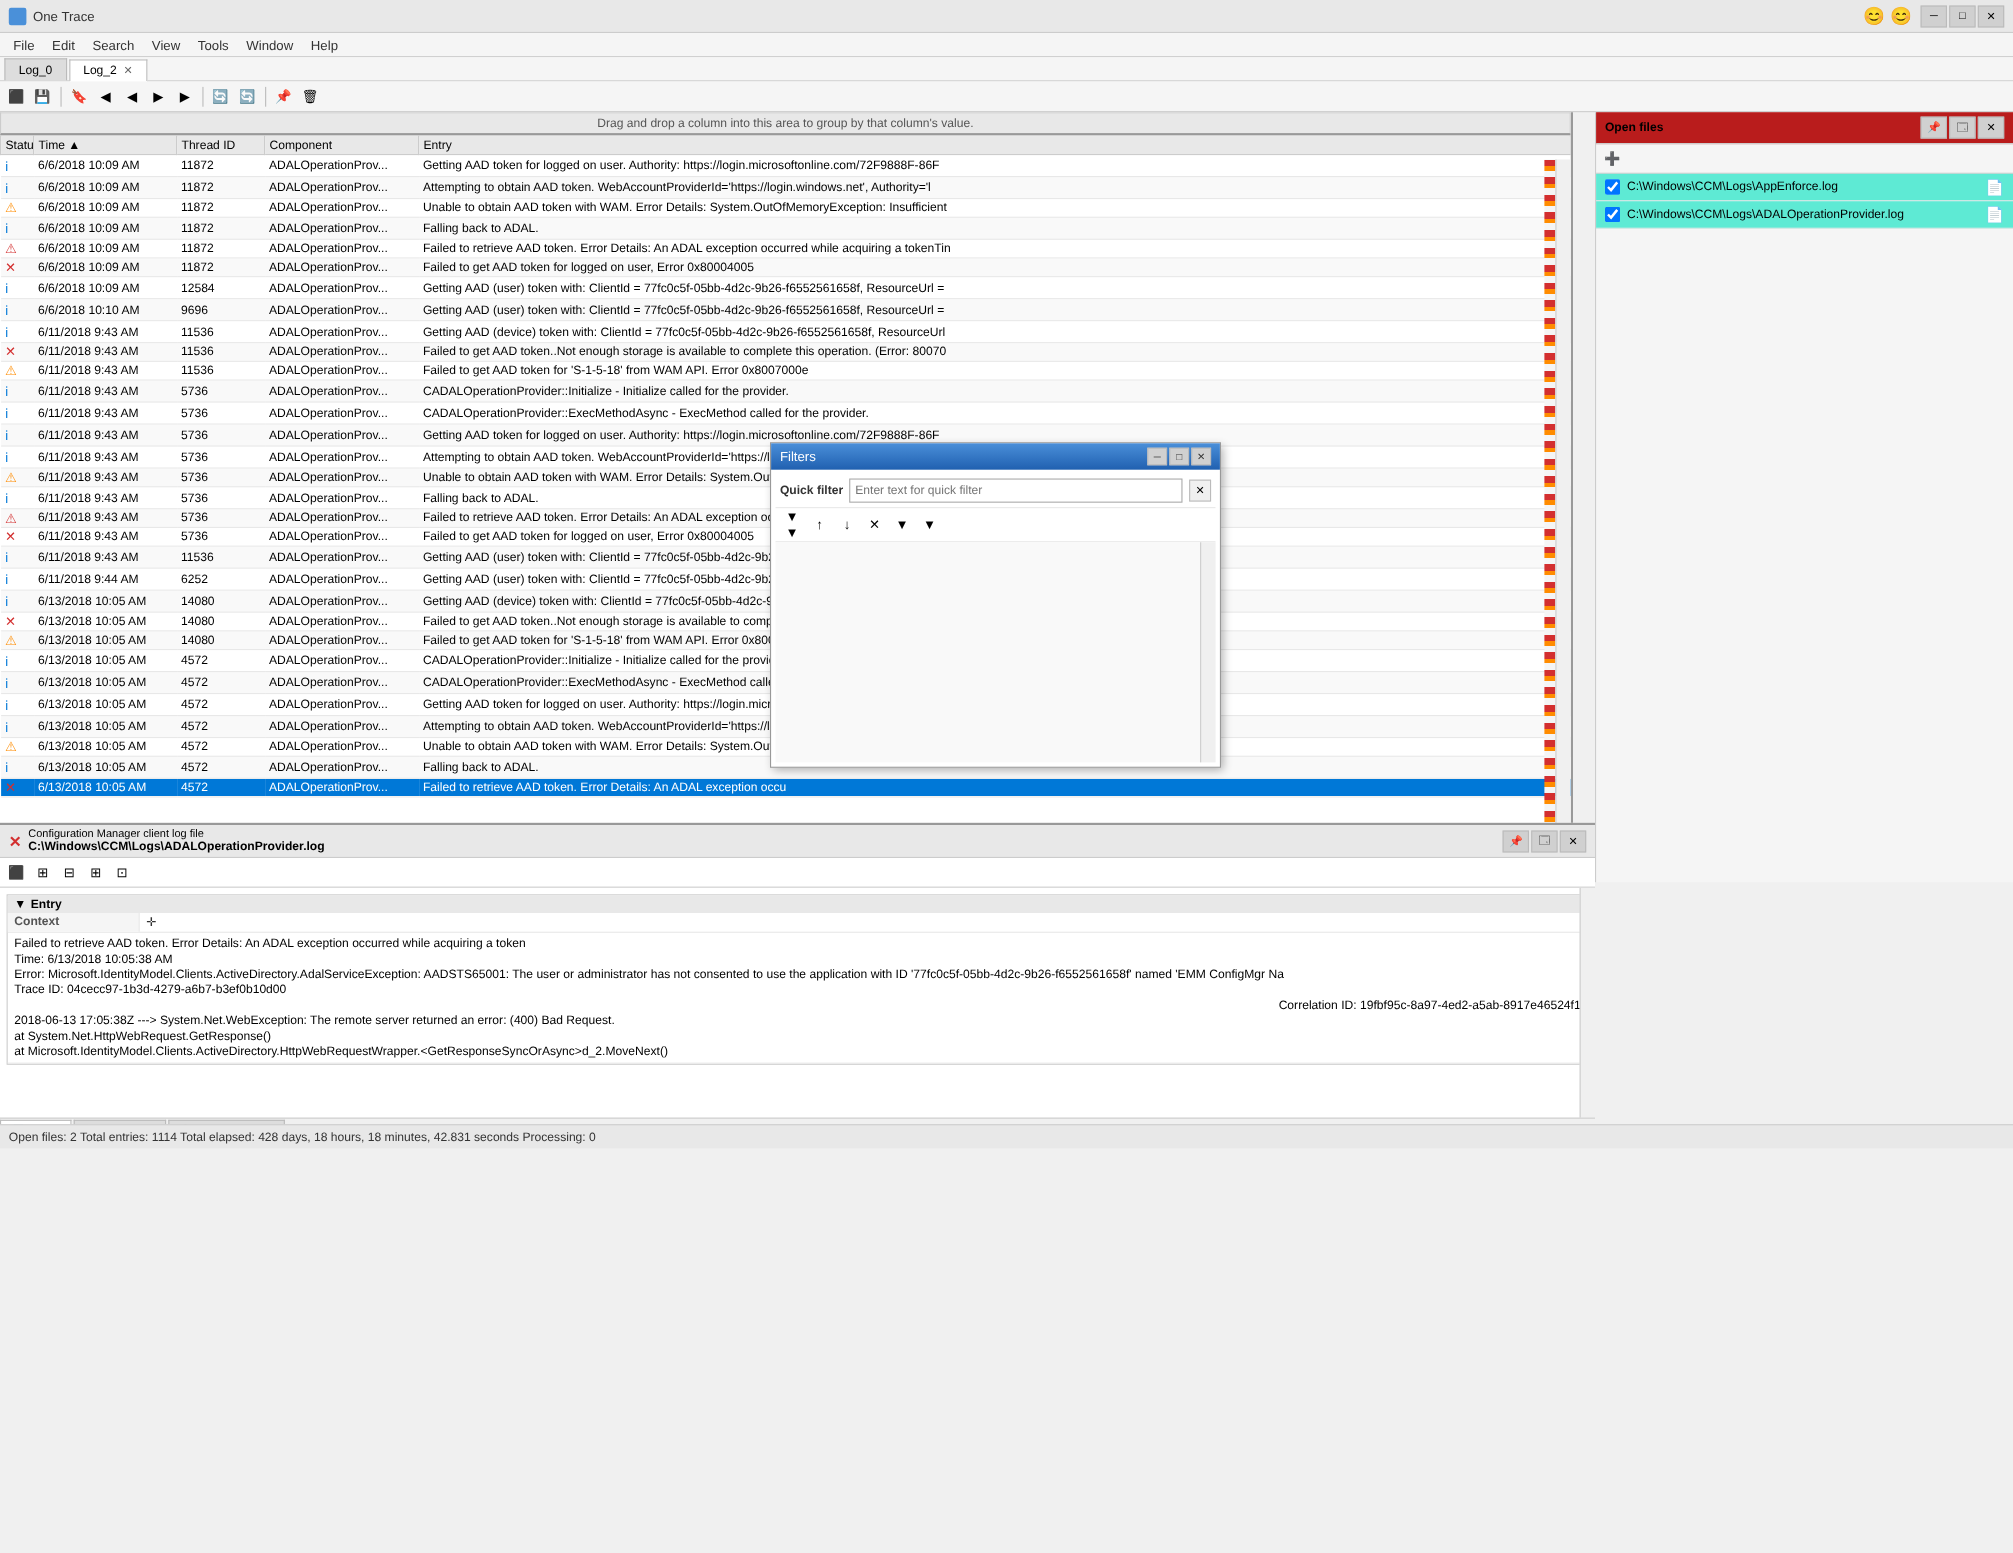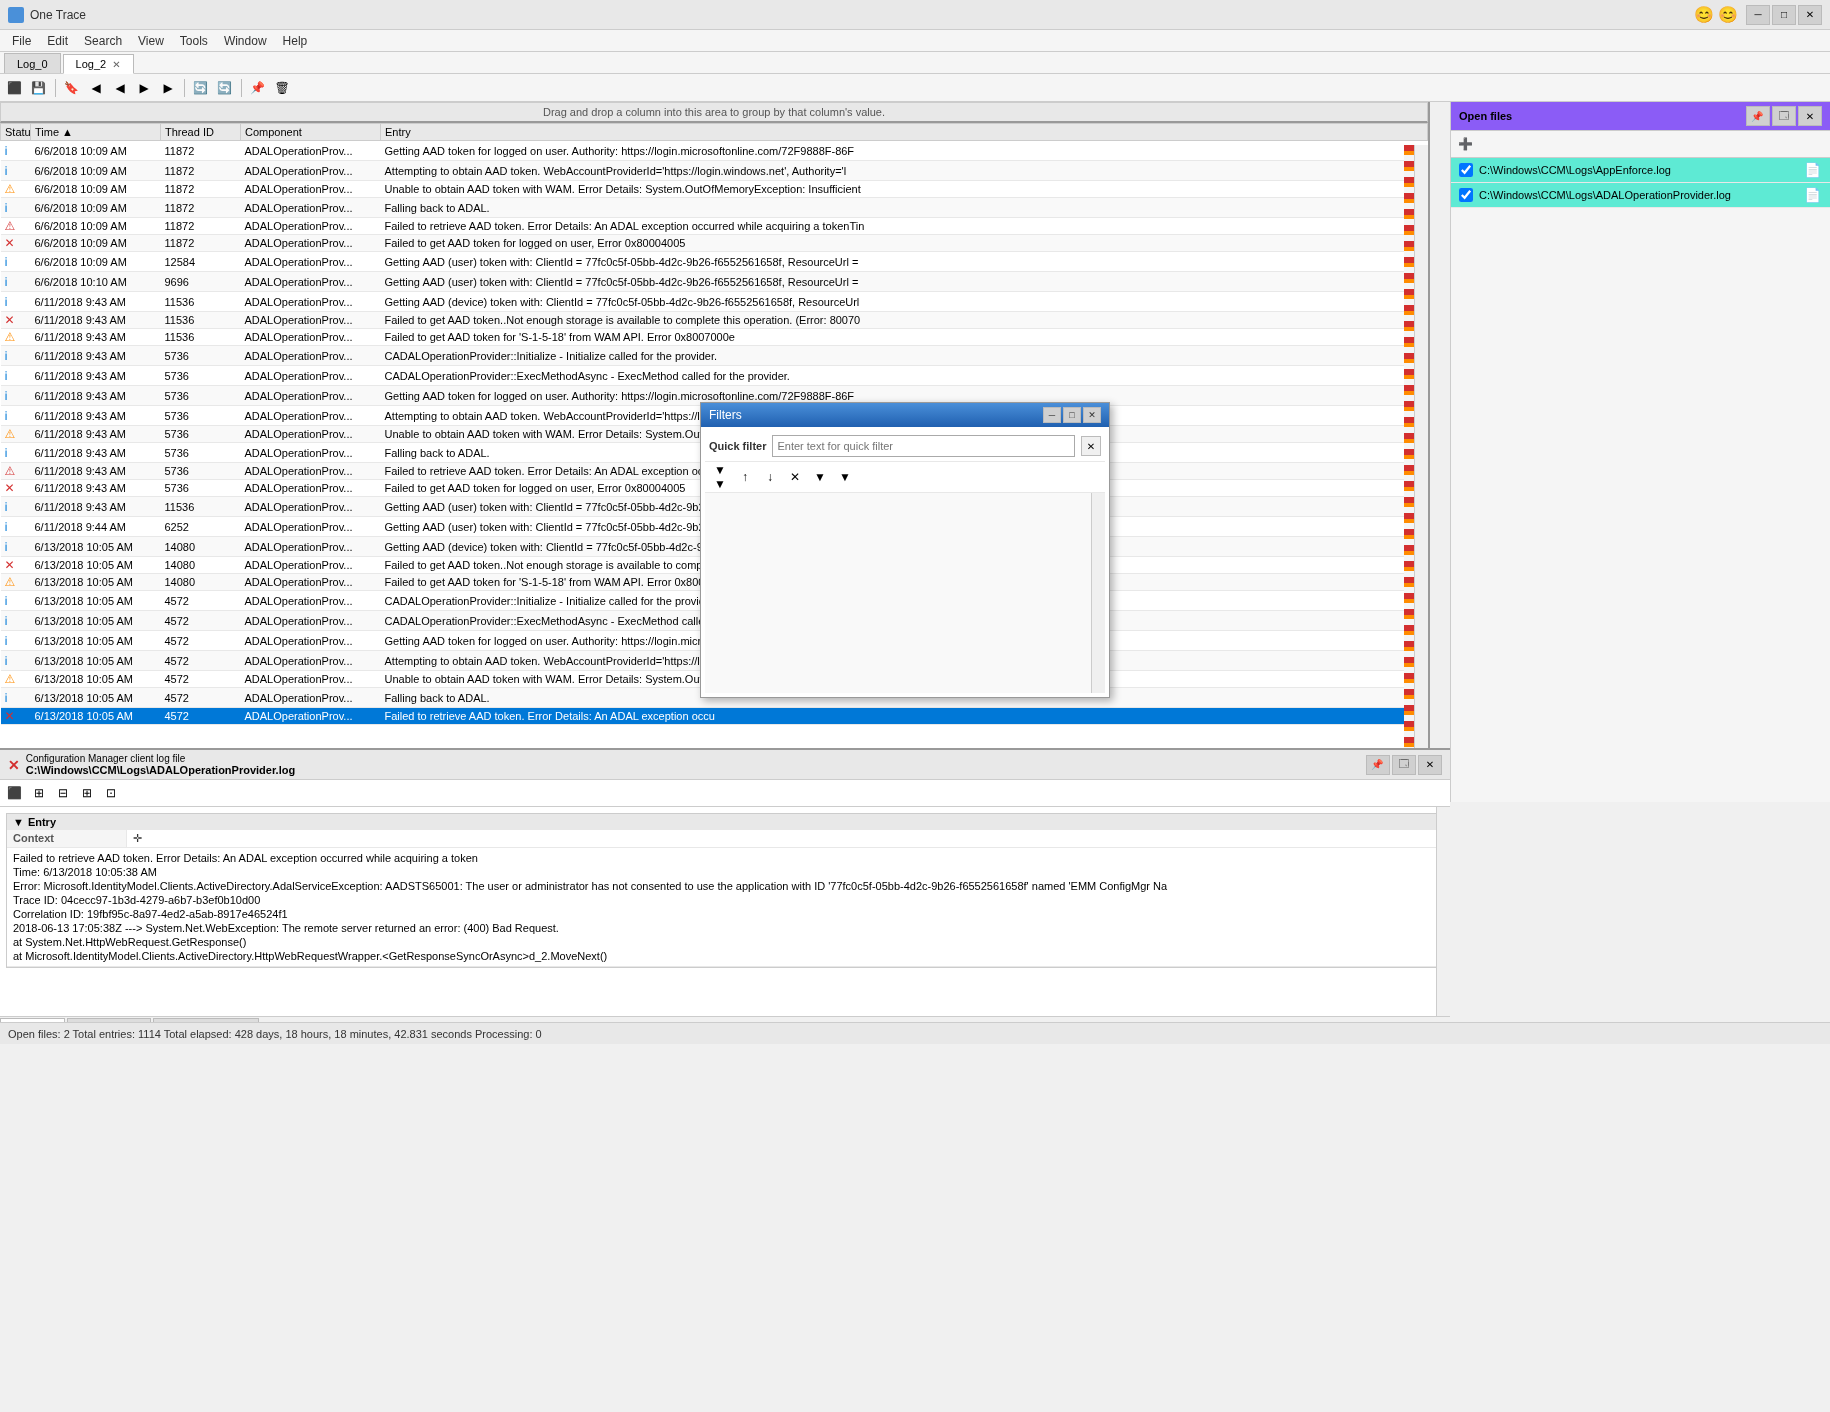--- a/index.html
+++ b/index.html
@@ -145,21 +145,21 @@
 
     
     .right-panel {
       width: 380px;
       display: flex;
       flex-direction: column;
       background: #f5f5f5;
       border-left: 1px solid #ccc;
     }
     .right-panel-header {
-      background: #8b5cf6;
+      background: #b91c1c;
       padding: 4px 8px;
       font-size: 11px;
       font-weight: bold;
       border-bottom: 1px solid #ccc;
       display: flex;
       align-items: center;
       justify-content: space-between;
     }
     .right-panel-toolbar {
       padding: 2px 4px;
@@ -733,21 +733,21 @@
           <div>Failed to retrieve AAD token. Error Details: An ADAL exception occurred while acquiring a token</div>
           <div style="margin-top: 2px;">
             <span>Time:</span>
             <span>6/13/2018 10:05:38 AM</span>
           </div>
           <div style="margin-top: 2px;">Error: Microsoft.IdentityModel.Clients.ActiveDirectory.AdalServiceException: AADSTS65001: The user or administrator has not consented to use the application with ID '77fc0c5f-05bb-4d2c-9b26-f6552561658f' named 'EMM ConfigMgr Na</div>
           <div style="margin-top: 2px;">
             <span>Trace ID:</span>
             <span>04cecc97-1b3d-4279-a6b7-b3ef0b10d00</span>
           </div>
-          <div style="margin-top: 2px;">
+          <div style="margin-top: 2px; text-align: right;">
             <span>Correlation ID:</span>
             <span>19fbf95c-8a97-4ed2-a5ab-8917e46524f1</span>
           </div>
           <div style="margin-top: 2px;">2018-06-13 17:05:38Z ---&gt; System.Net.WebException: The remote server returned an error: (400) Bad Request.</div>
           <div style="margin-top: 2px;">at System.Net.HttpWebRequest.GetResponse()</div>
           <div style="margin-top: 2px;">at Microsoft.IdentityModel.Clients.ActiveDirectory.HttpWebRequestWrapper.&lt;GetResponseSyncOrAsync&gt;d_2.MoveNext()</div>
         </div>
       </div>
 
       <div style="position: absolute; right: 0; top: 0; bottom: 0; width: 14px; background: #f0f0f0; border-left: 1px solid #ccc;"></div>

